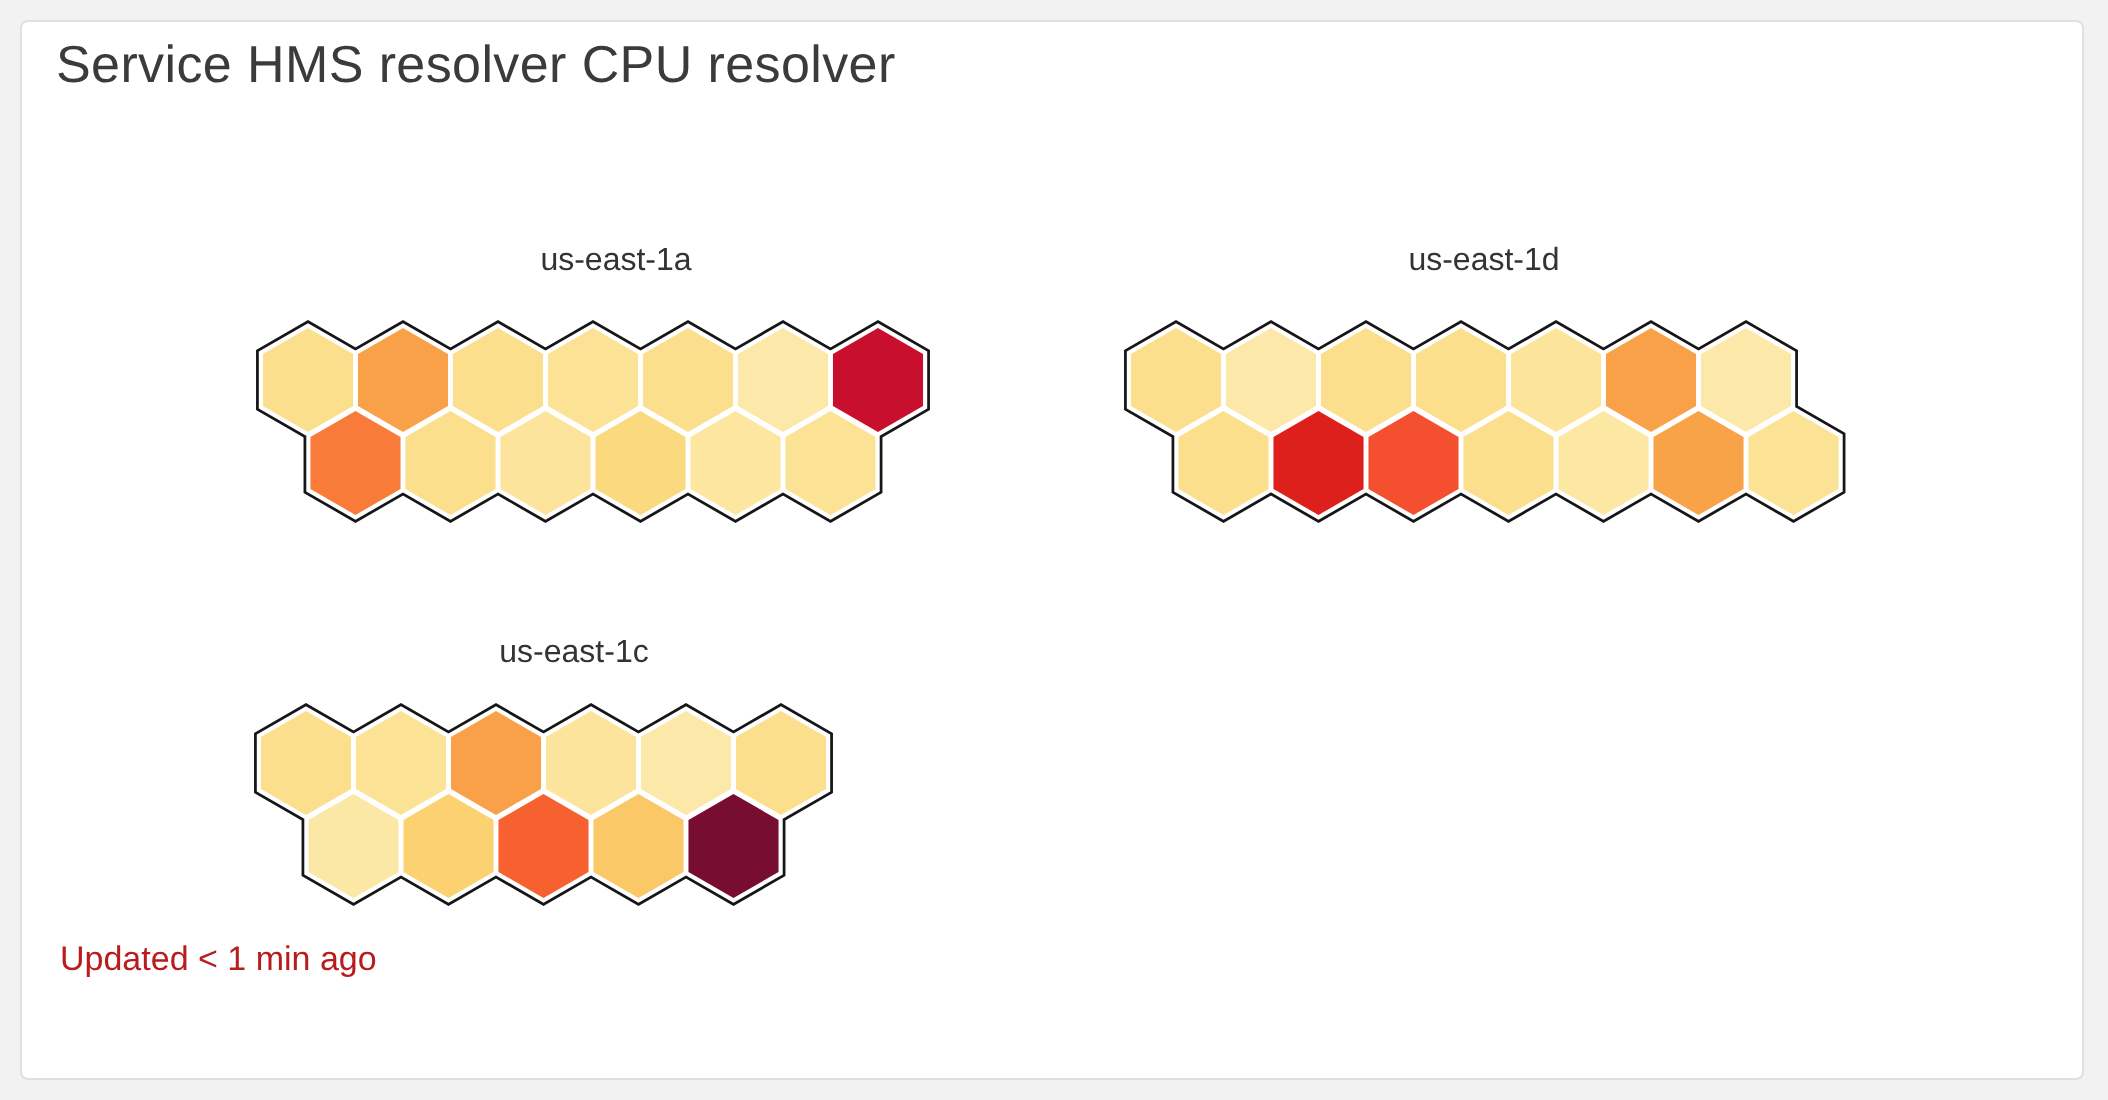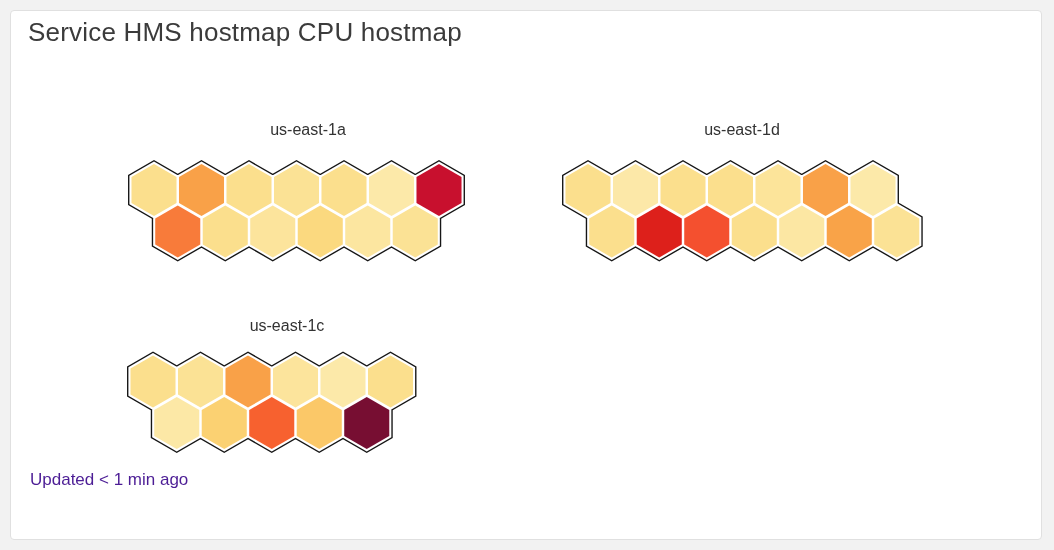--- a/index.html
+++ b/index.html
@@ -30,41 +30,41 @@
     font-weight: 400;
     color: #3b3b3b;
     letter-spacing: 0.2px;
     white-space: nowrap;
   }
   .updated-note {
     position: absolute;
     left: 30px;
     top: 470px;
     font-size: 17px;
-    color: #4c1d95;
+    color: #b91c1c;
     white-space: nowrap;
   }
   svg.hostmap {
     position: absolute;
     left: 0;
     top: 0;
   }
   svg text.zone-label {
     font-family: "Liberation Sans", sans-serif;
     font-size: 16px;
     fill: #333333;
   }
   polygon.host-hex { cursor: pointer; }
 </style>
 </head>
 <body>
 
 <div class="card"></div>
 
-<div class="widget-title">Service HMS hostmap CPU hostmap</div>
+<div class="widget-title">Service HMS resolver CPU resolver</div>
 
 <svg class="hostmap" width="1054" height="550">
     <path d="M154.00 160.00 L179.98 175.00 L179.98 205.00 L154.00 220.00 L128.02 205.00 L128.02 175.00 Z M201.50 160.00 L227.48 175.00 L227.48 205.00 L201.50 220.00 L175.52 205.00 L175.52 175.00 Z M249.00 160.00 L274.98 175.00 L274.98 205.00 L249.00 220.00 L223.02 205.00 L223.02 175.00 Z M296.50 160.00 L322.48 175.00 L322.48 205.00 L296.50 220.00 L270.52 205.00 L270.52 175.00 Z M344.00 160.00 L369.98 175.00 L369.98 205.00 L344.00 220.00 L318.02 205.00 L318.02 175.00 Z M391.50 160.00 L417.48 175.00 L417.48 205.00 L391.50 220.00 L365.52 205.00 L365.52 175.00 Z M439.00 160.00 L464.98 175.00 L464.98 205.00 L439.00 220.00 L413.02 205.00 L413.02 175.00 Z M177.75 201.50 L203.73 216.50 L203.73 246.50 L177.75 261.50 L151.77 246.50 L151.77 216.50 Z M225.25 201.50 L251.23 216.50 L251.23 246.50 L225.25 261.50 L199.27 246.50 L199.27 216.50 Z M272.75 201.50 L298.73 216.50 L298.73 246.50 L272.75 261.50 L246.77 246.50 L246.77 216.50 Z M320.25 201.50 L346.23 216.50 L346.23 246.50 L320.25 261.50 L294.27 246.50 L294.27 216.50 Z M367.75 201.50 L393.73 216.50 L393.73 246.50 L367.75 261.50 L341.77 246.50 L341.77 216.50 Z M415.25 201.50 L441.23 216.50 L441.23 246.50 L415.25 261.50 L389.27 246.50 L389.27 216.50 Z" fill="#161616" fill-rule="nonzero"></path>
     <path d="M154.00 161.60 L178.60 175.80 L178.60 204.20 L154.00 218.40 L129.40 204.20 L129.40 175.80 Z M201.50 161.60 L226.10 175.80 L226.10 204.20 L201.50 218.40 L176.90 204.20 L176.90 175.80 Z M249.00 161.60 L273.60 175.80 L273.60 204.20 L249.00 218.40 L224.40 204.20 L224.40 175.80 Z M296.50 161.60 L321.10 175.80 L321.10 204.20 L296.50 218.40 L271.90 204.20 L271.90 175.80 Z M344.00 161.60 L368.60 175.80 L368.60 204.20 L344.00 218.40 L319.40 204.20 L319.40 175.80 Z M391.50 161.60 L416.10 175.80 L416.10 204.20 L391.50 218.40 L366.90 204.20 L366.90 175.80 Z M439.00 161.60 L463.60 175.80 L463.60 204.20 L439.00 218.40 L414.40 204.20 L414.40 175.80 Z M177.75 203.10 L202.35 217.30 L202.35 245.70 L177.75 259.90 L153.15 245.70 L153.15 217.30 Z M225.25 203.10 L249.85 217.30 L249.85 245.70 L225.25 259.90 L200.65 245.70 L200.65 217.30 Z M272.75 203.10 L297.35 217.30 L297.35 245.70 L272.75 259.90 L248.15 245.70 L248.15 217.30 Z M320.25 203.10 L344.85 217.30 L344.85 245.70 L320.25 259.90 L295.65 245.70 L295.65 217.30 Z M367.75 203.10 L392.35 217.30 L392.35 245.70 L367.75 259.90 L343.15 245.70 L343.15 217.30 Z M415.25 203.10 L439.85 217.30 L439.85 245.70 L415.25 259.90 L390.65 245.70 L390.65 217.30 Z" fill="#ffffff" fill-rule="nonzero"></path>
     <polygon points="154.00,164.00 176.52,177.00 176.52,203.00 154.00,216.00 131.48,203.00 131.48,177.00" fill="#fbdf8d" class="host-hex"></polygon>
     <polygon points="201.50,164.00 224.02,177.00 224.02,203.00 201.50,216.00 178.98,203.00 178.98,177.00" fill="#f9a148" class="host-hex"></polygon>
     <polygon points="249.00,164.00 271.52,177.00 271.52,203.00 249.00,216.00 226.48,203.00 226.48,177.00" fill="#fbdf8d" class="host-hex"></polygon>
     <polygon points="296.50,164.00 319.02,177.00 319.02,203.00 296.50,216.00 273.98,203.00 273.98,177.00" fill="#fbe295" class="host-hex"></polygon>
     <polygon points="344.00,164.00 366.52,177.00 366.52,203.00 344.00,216.00 321.48,203.00 321.48,177.00" fill="#fbdf8d" class="host-hex"></polygon>
     <polygon points="391.50,164.00 414.02,177.00 414.02,203.00 391.50,216.00 368.98,203.00 368.98,177.00" fill="#fce9a9" class="host-hex"></polygon>

